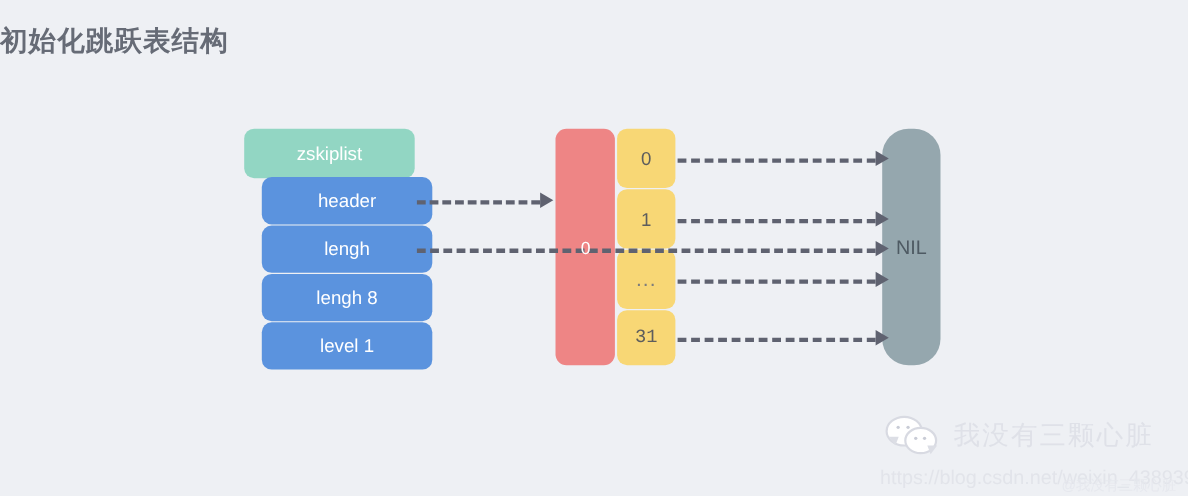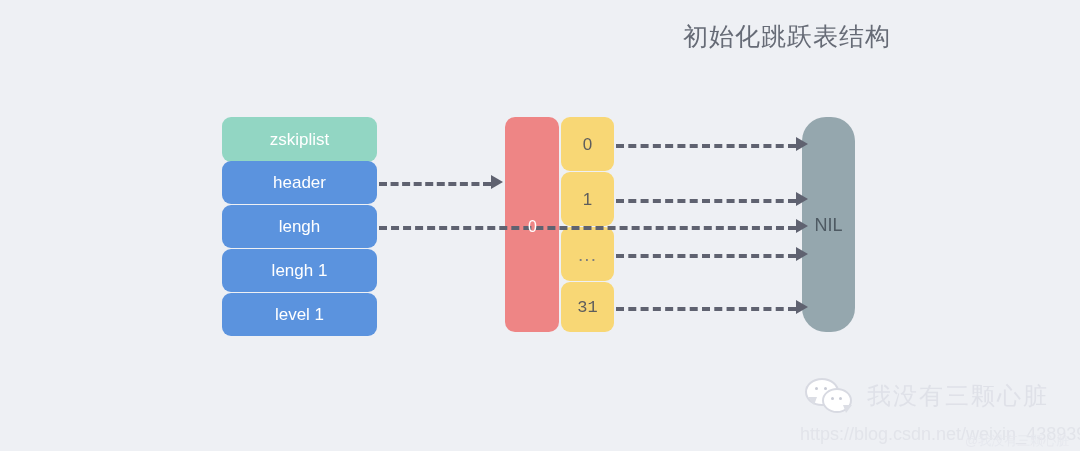--- a/index.html
+++ b/index.html
@@ -19,25 +19,25 @@
     width: 1080px;
     height: 451px;
   }
 
   
   .title {
     position: absolute;
     left: 0;
     top: 20px;
     width: 891px;
-    text-align: right;
+    text-align: left;
     font-size: 25px;
     color: #666b76;
     letter-spacing: 1px;
-    font-weight: 400;
+    font-weight: 700;
   }
 
   
   .cell {
     position: absolute;
     border-radius: 9px;
     display: flex;
     align-items: center;
     justify-content: center;
     box-sizing: border-box;
@@ -46,20 +46,21 @@
   }
 
   
   .zs-head {
     background: #92d6c3;
     color: #ffffff;
   }
   .zs-row {
     background: #5b93de;
     color: #ffffff;
+    margin-left: 16px;
   }
 
   
   .red-col {
     background: #ee8585;
     border-radius: 10px;
   }
   .red-label {
     position: absolute;
     color: #ffffff;
@@ -199,21 +200,21 @@
 
   <div class="cell zs-row" style="left:222px; top:161px; width:155px; height:43px;">
     <span>header</span>
   </div>
 
   <div class="cell zs-row" style="left:222px; top:205px; width:155px; height:43px;">
     <span>lengh</span>
   </div>
 
   <div class="cell zs-row" style="left:222px; top:249px; width:155px; height:43px;">
-    <span>lengh 1</span>
+    <span>lengh 8</span>
   </div>
 
   <div class="cell zs-row" style="left:222px; top:293px; width:155px; height:43px;">
     <span>level 1</span>
   </div>
 
   <div class="dash" style="left:379px; top:182px; width:112px;"></div>
   <div class="arrowhead" style="left:491px; top:175px;"></div>
 
   <div class="dash" style="left:379px; top:226px; width:417px;"></div>

